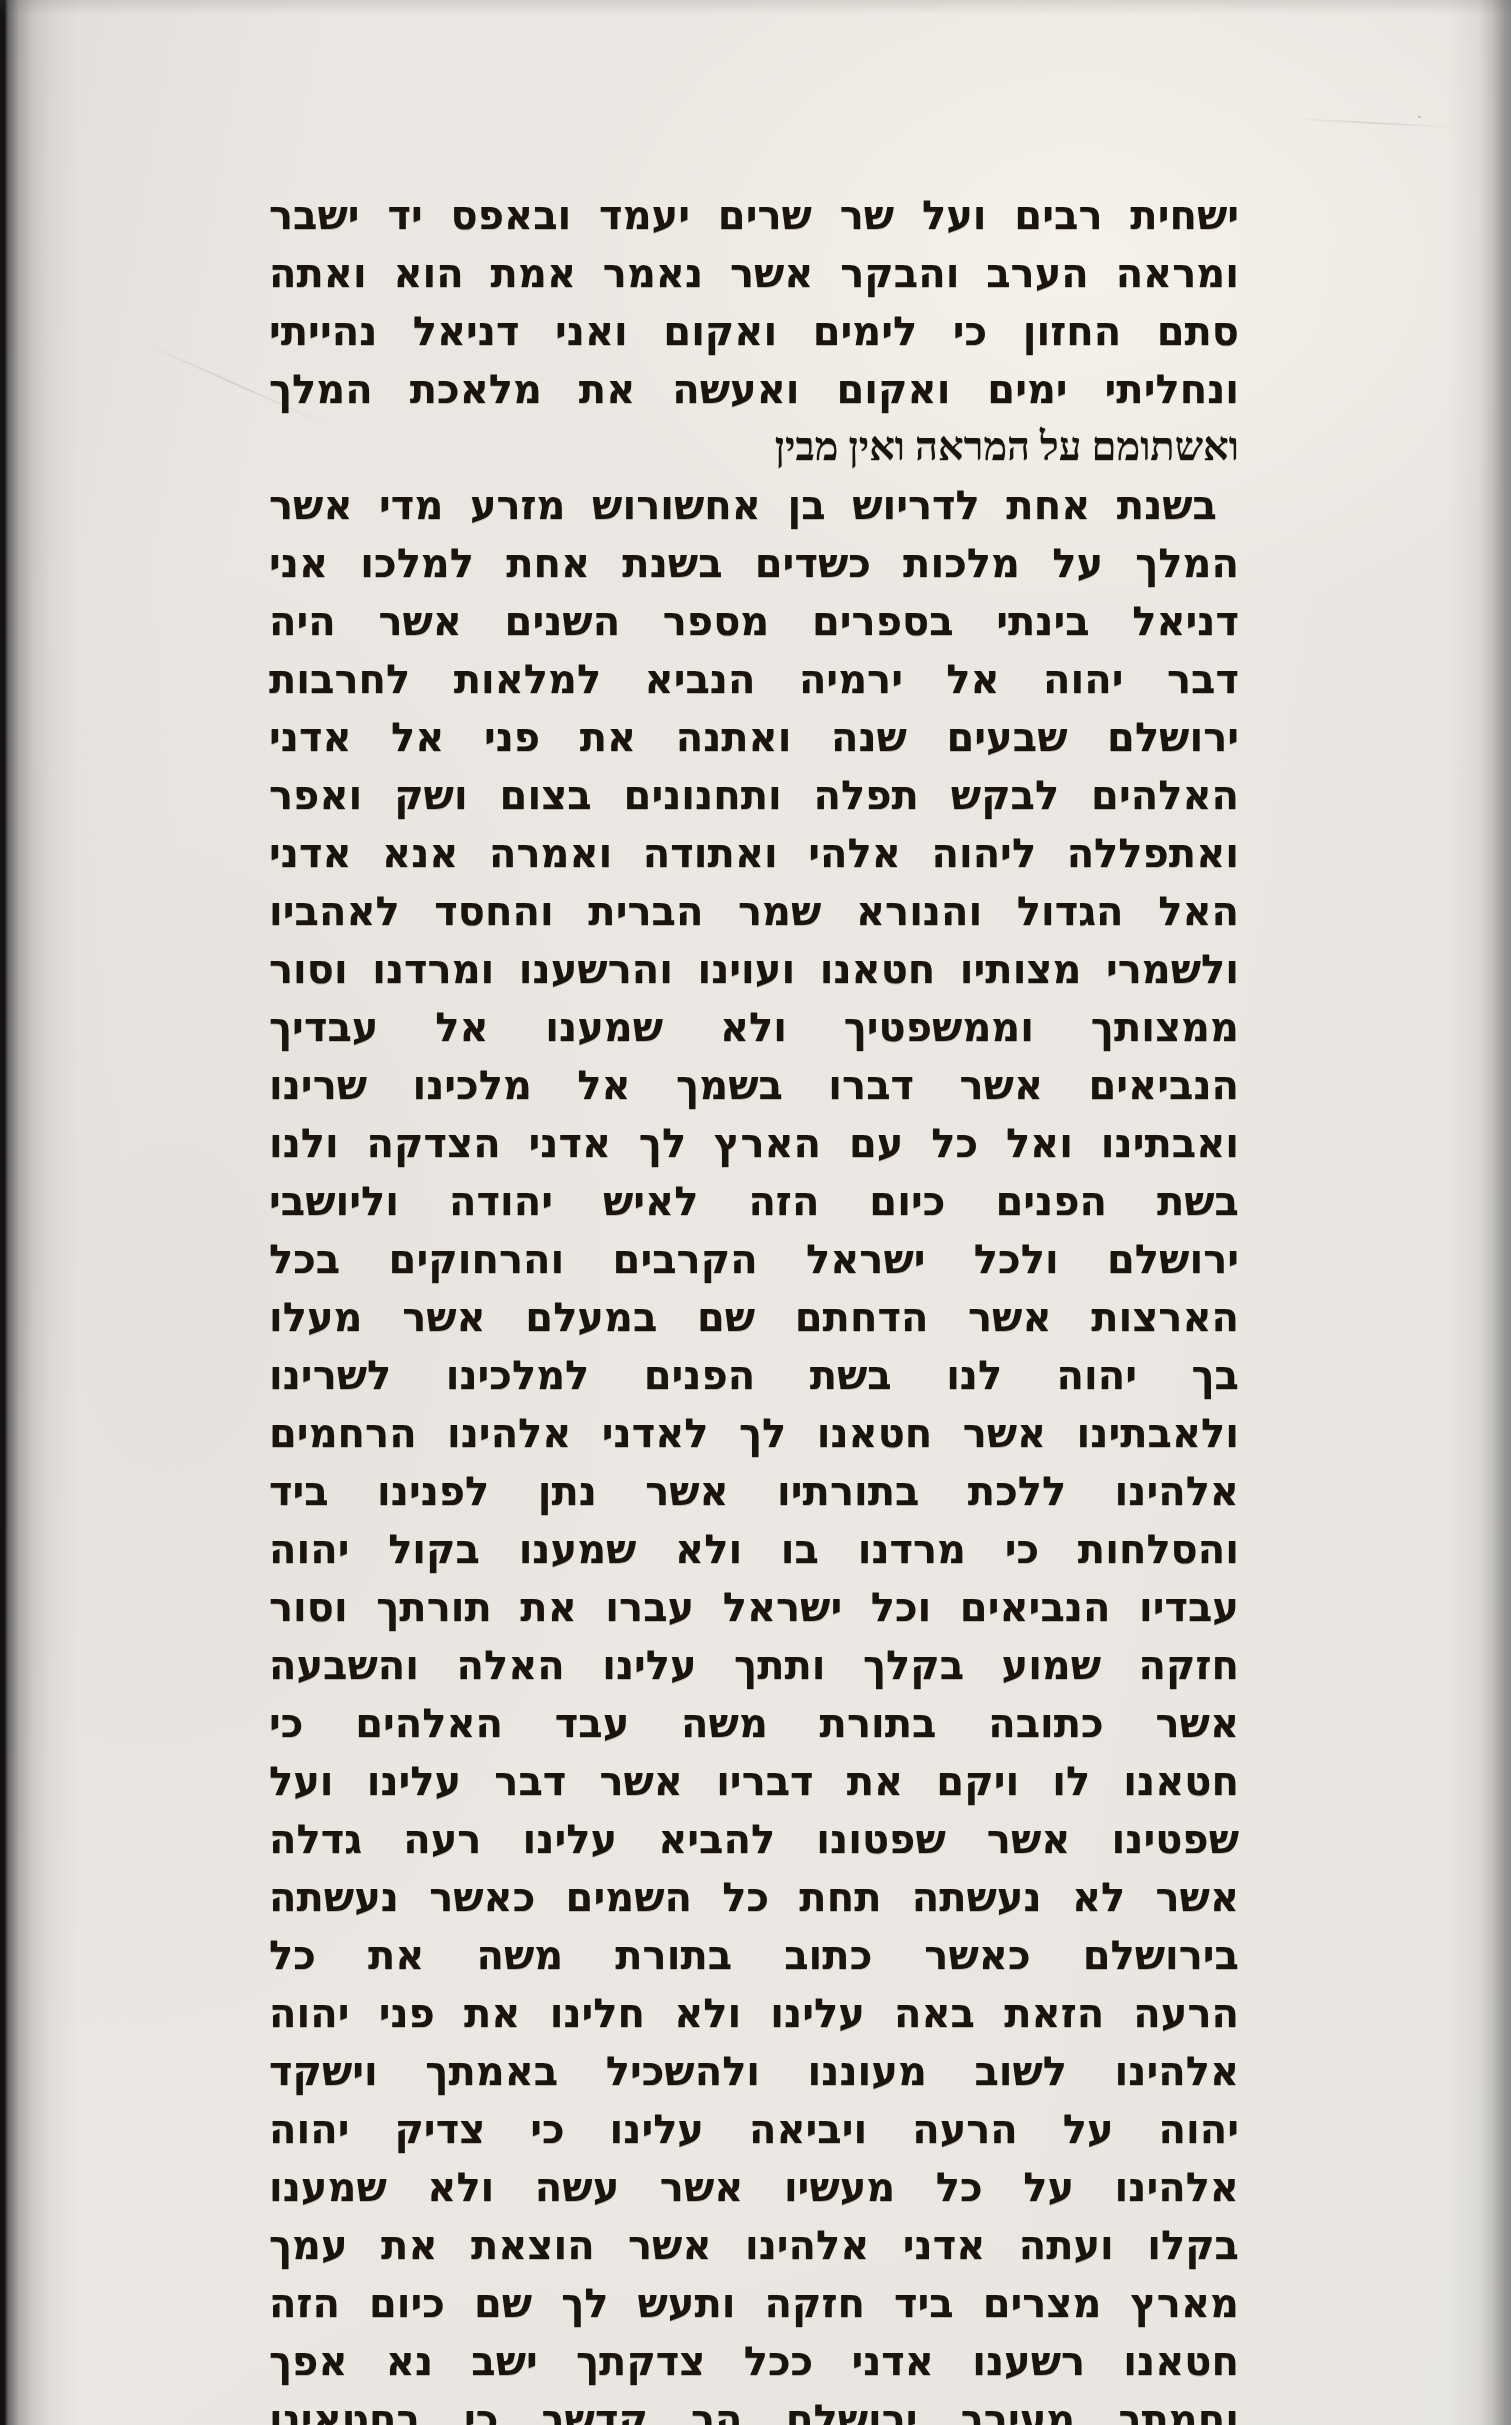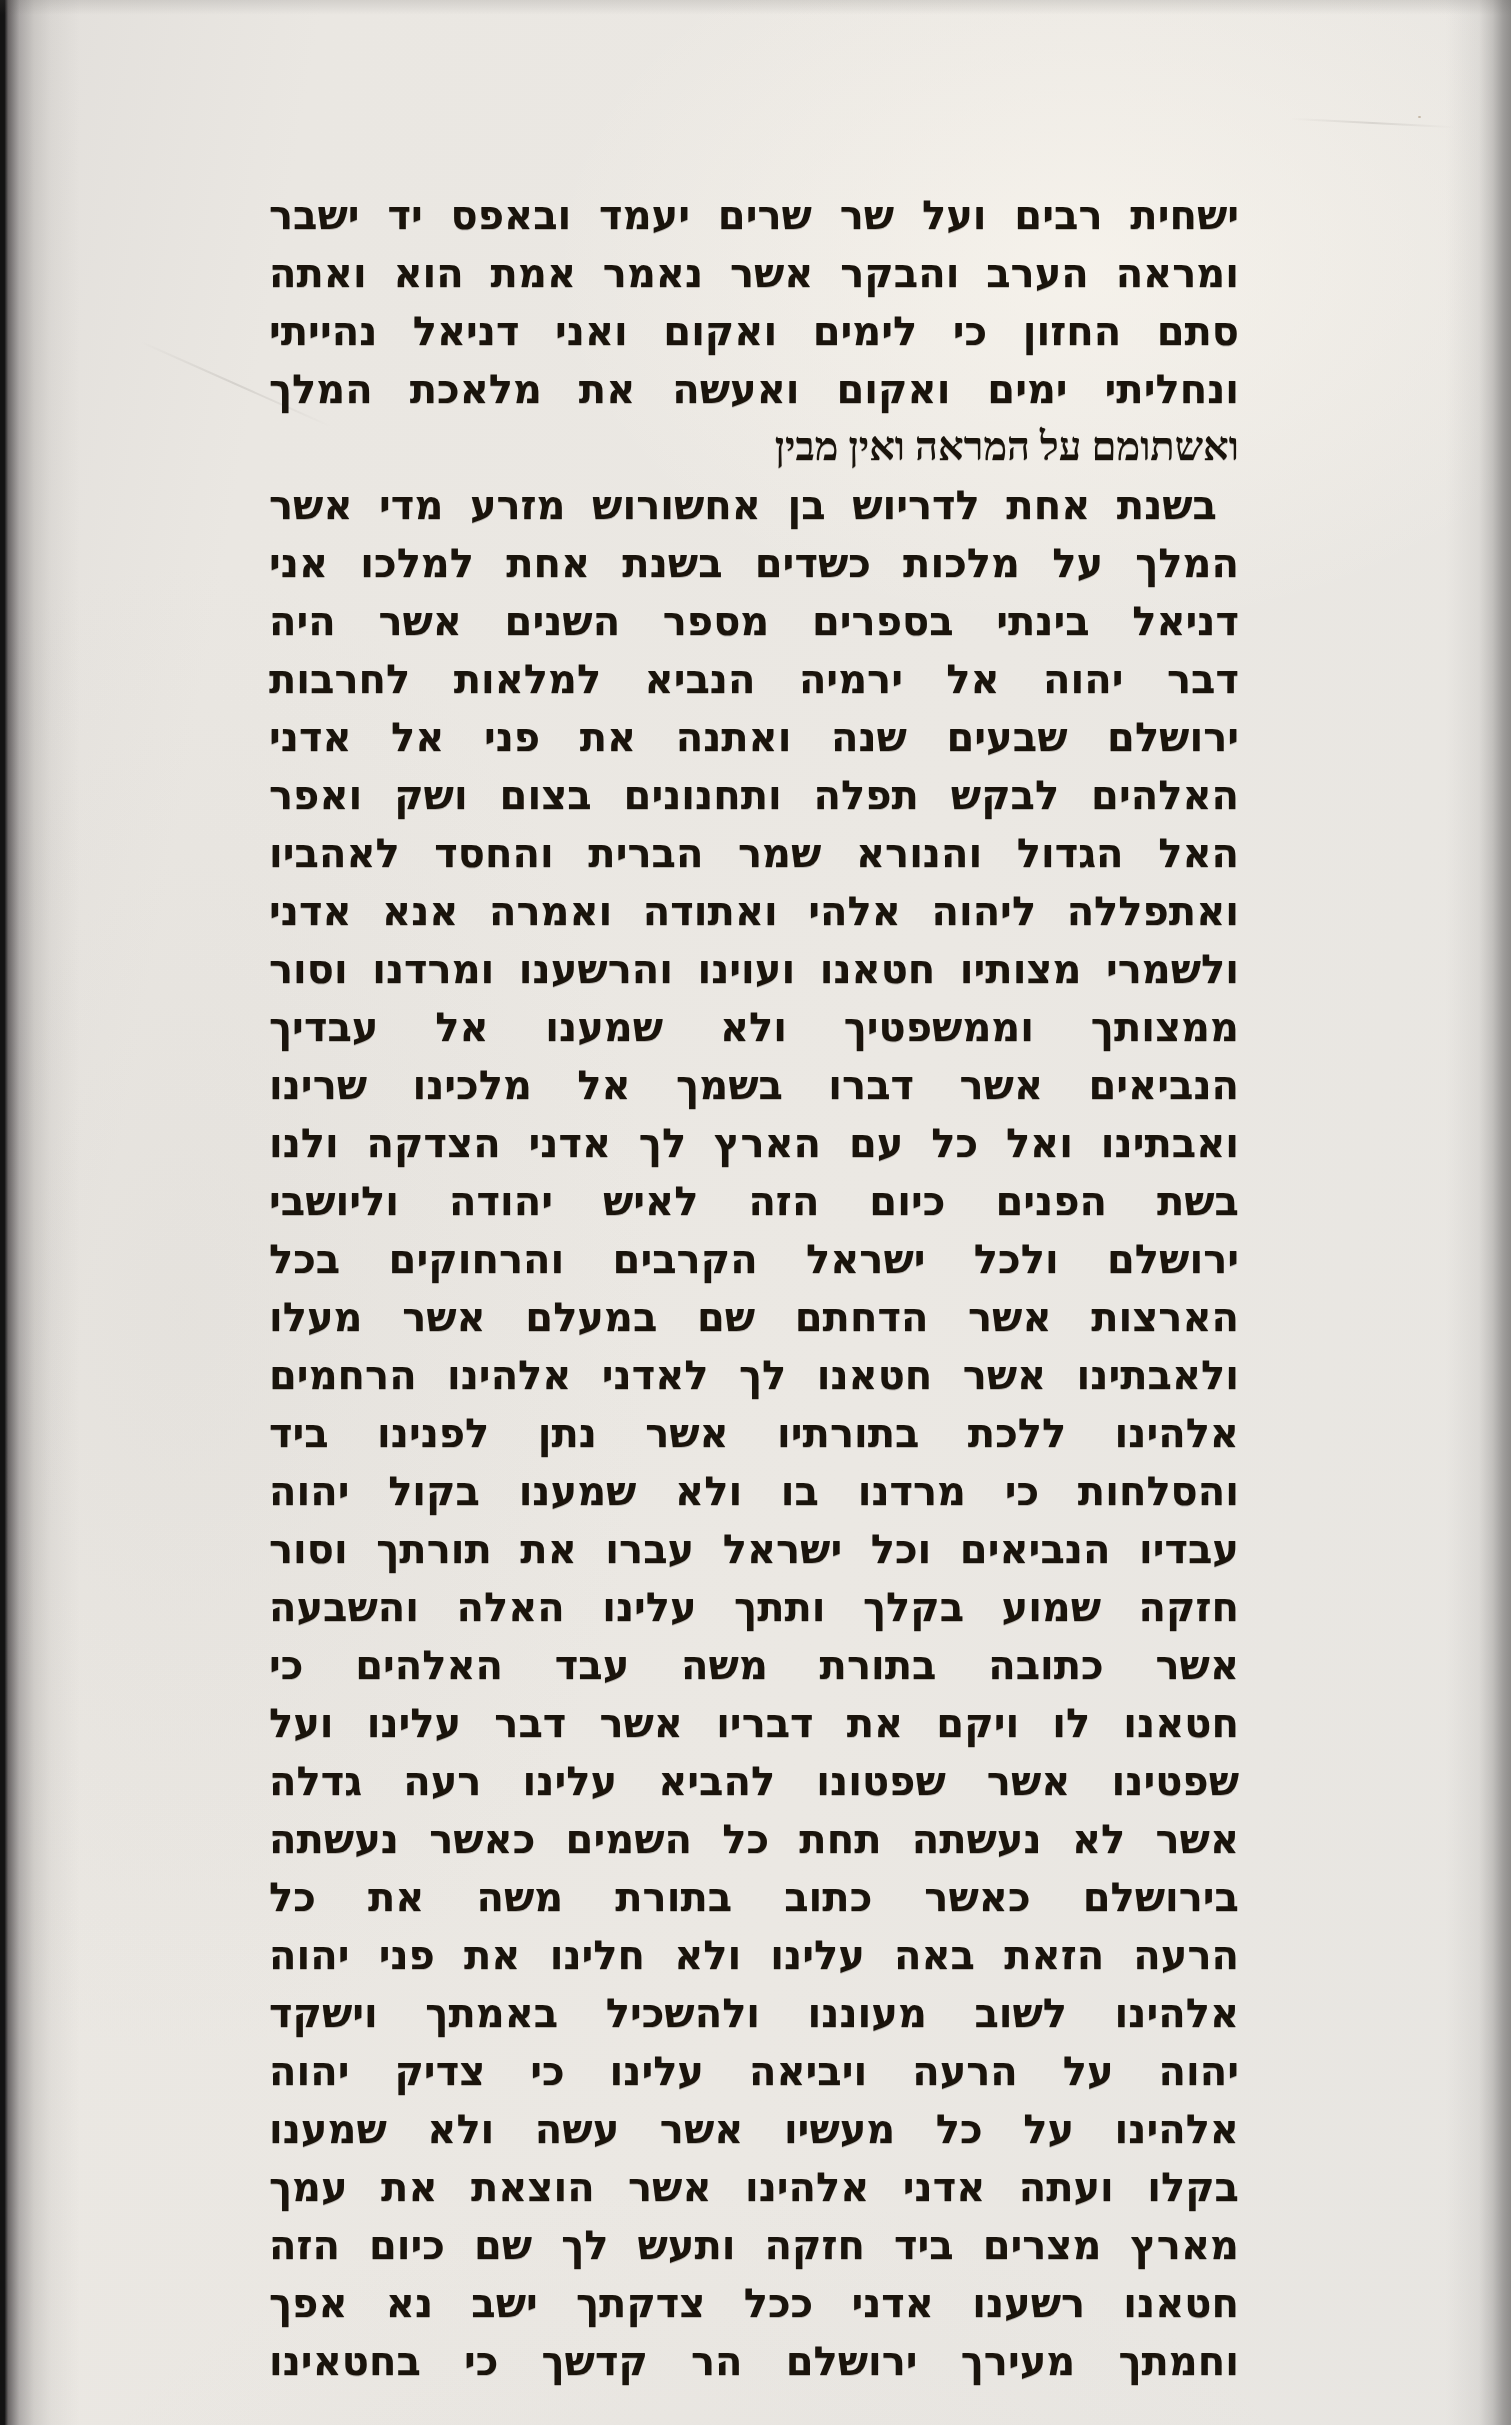--- a/index.html
+++ b/index.html
@@ -79,29 +79,30 @@
     <div class="line">ומראה הערב והבקר אשר נאמר אמת הוא ואתה</div>
     <div class="line">סתם החזון כי לימים ואקום ואני דניאל נהייתי</div>
     <div class="line">ונחליתי ימים ואקום ואעשה את מלאכת המלך</div>
     <div class="line para-end">ואשתומם על המראה ואין מבין</div>
     <div class="line indent">בשנת אחת לדריוש בן אחשורוש מזרע מדי אשר</div>
     <div class="line">המלך על מלכות כשדים בשנת אחת למלכו אני</div>
     <div class="line">דניאל בינתי בספרים מספר השנים אשר היה</div>
     <div class="line">דבר יהוה אל ירמיה הנביא למלאות לחרבות</div>
     <div class="line">ירושלם שבעים שנה ואתנה את פני אל אדני</div>
     <div class="line">האלהים לבקש תפלה ותחנונים בצום ושק ואפר</div>
+    <div class="line">ואתפללה ליהוה אלהי ואתודה ואמרה אנא אדני</div>
     <div class="line">האל הגדול והנורא שמר הברית והחסד לאהביו</div>
-    <div class="line">ואתפללה ליהוה אלהי ואתודה ואמרה אנא אדני</div>
     <div class="line">ולשמרי מצותיו חטאנו ועוינו והרשענו ומרדנו וסור</div>
     <div class="line">ממצותך וממשפטיך ולא שמענו אל עבדיך</div>
     <div class="line">הנביאים אשר דברו בשמך אל מלכינו שרינו</div>
     <div class="line">ואבתינו ואל כל עם הארץ לך אדני הצדקה ולנו</div>
     <div class="line">בשת הפנים כיום הזה לאיש יהודה וליושבי</div>
     <div class="line">ירושלם ולכל ישראל הקרבים והרחוקים בכל</div>
     <div class="line">הארצות אשר הדחתם שם במעלם אשר מעלו</div>
+    <div class="line">בך יהוה לנו בשת הפנים למלכינו לשרינו</div>
     <div class="line">ולאבתינו אשר חטאנו לך לאדני אלהינו הרחמים</div>
     <div class="line">אלהינו ללכת בתורתיו אשר נתן לפנינו ביד</div>
     <div class="line">והסלחות כי מרדנו בו ולא שמענו בקול יהוה</div>
     <div class="line">עבדיו הנביאים וכל ישראל עברו את תורתך וסור</div>
     <div class="line">חזקה שמוע בקלך ותתך עלינו האלה והשבעה</div>
     <div class="line">אשר כתובה בתורת משה עבד האלהים כי</div>
     <div class="line">חטאנו לו ויקם את דבריו אשר דבר עלינו ועל</div>
     <div class="line">שפטינו אשר שפטונו להביא עלינו רעה גדלה</div>
     <div class="line">אשר לא נעשתה תחת כל השמים כאשר נעשתה</div>
     <div class="line">בירושלם כאשר כתוב בתורת משה את כל</div>

